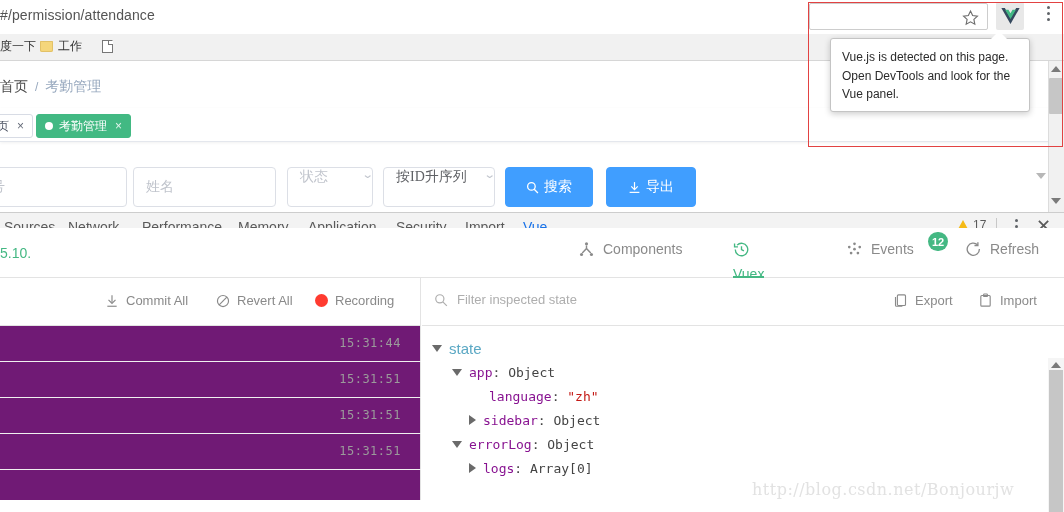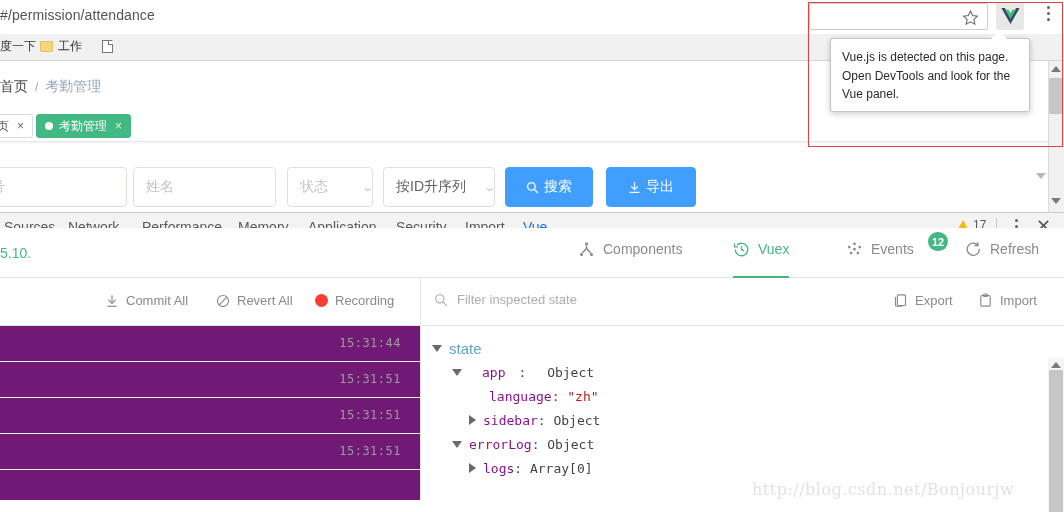--- a/index.html
+++ b/index.html
@@ -108,22 +108,22 @@
   }
   .el-input {
     position: absolute; top: 6px; height: 40px;
     border: 1px solid #dcdfe6; border-radius: 4px; background: #fff;
     display: flex; align-items: center; padding: 0 12px;
     font-size: 14px; color: #c0c4cc;
   }
   .el-select {
     position: absolute; top: 6px; height: 40px;
     border: 1px solid #dcdfe6; border-radius: 4px; background: #fff;
-    display: flex; align-items: center; justify-content: space-between;
-    padding: 0 0 0 12px; font-size: 14px;
+    display: flex; align-items: flex-start; justify-content: space-between;
+    padding: 0 0 0 12px; font-size: 14px; font-family: Liberation Serif, serif;
   }
   .sel-ph { color: #c0c4cc; }
   .sel-val { color: #606266; }
   .caret {
     color: #c0c4cc; font-size: 11px; margin-left: 6px;
     transform: scaleX(1.35);
   }
   .btn-primary {
     position: absolute; top: 6px; height: 40px; border-radius: 4px;
     background: #409eff; color: #fff; font-size: 14px;
@@ -464,21 +464,21 @@
           <svg width="17" height="17" viewBox="0 0 24 24" fill="none" stroke="#8a8a8a" stroke-width="2">
             <circle cx="12" cy="4" r="2.2" fill="#8a8a8a" stroke="none"></circle>
             <circle cx="5" cy="19" r="2.2" fill="#8a8a8a" stroke="none"></circle>
             <circle cx="19" cy="19" r="2.2" fill="#8a8a8a" stroke="none"></circle>
             <path d="M12 6.5v4M12 10.5L6 17M12 10.5L18 17"></path>
           </svg>
         </span>
         <span>Components</span>
       </div>
 
-      <div class="vtabbtn active" style="left:733px;">
+      <div class="vtabbtn active" style="left:733px;flex-direction:column;">
         <span>
           <svg width="17" height="17" viewBox="0 0 24 24" fill="none" stroke="#44b883" stroke-width="1.9">
             <path d="M3.2 12a8.8 8.8 0 1 0 2.6-6.2"></path>
             <polyline points="2.2,3.4 2.2,8.2 7,8.2"></polyline>
             <polyline points="12,7.4 12,12 15.4,14"></polyline>
           </svg>
         </span>
         <span>Vuex</span>
       </div>
 
@@ -581,21 +581,21 @@
           <span>Import</span>
         </div>
       </div>
 
       <div class="state-tree">
         <div class="tnode">
           <span class="arrow-d"></span>
           <span class="root-label">state</span>
         </div>
 
-        <div class="tnode" style="margin-left:20px;gap:13px;">
+        <div class="tnode" style="margin-left:20px;">
           <span class="arrow-d"></span>
           <span class="k">app</span>
           <span style="color:#444;">:&nbsp;</span>
           <span class="v-obj">Object</span>
         </div>
 
         <div class="tnode" style="margin-left:57px;">
           <span class="k">language</span>
           <span style="color:#444;">:&nbsp;</span>
           <span class="v-str">"zh"</span>

